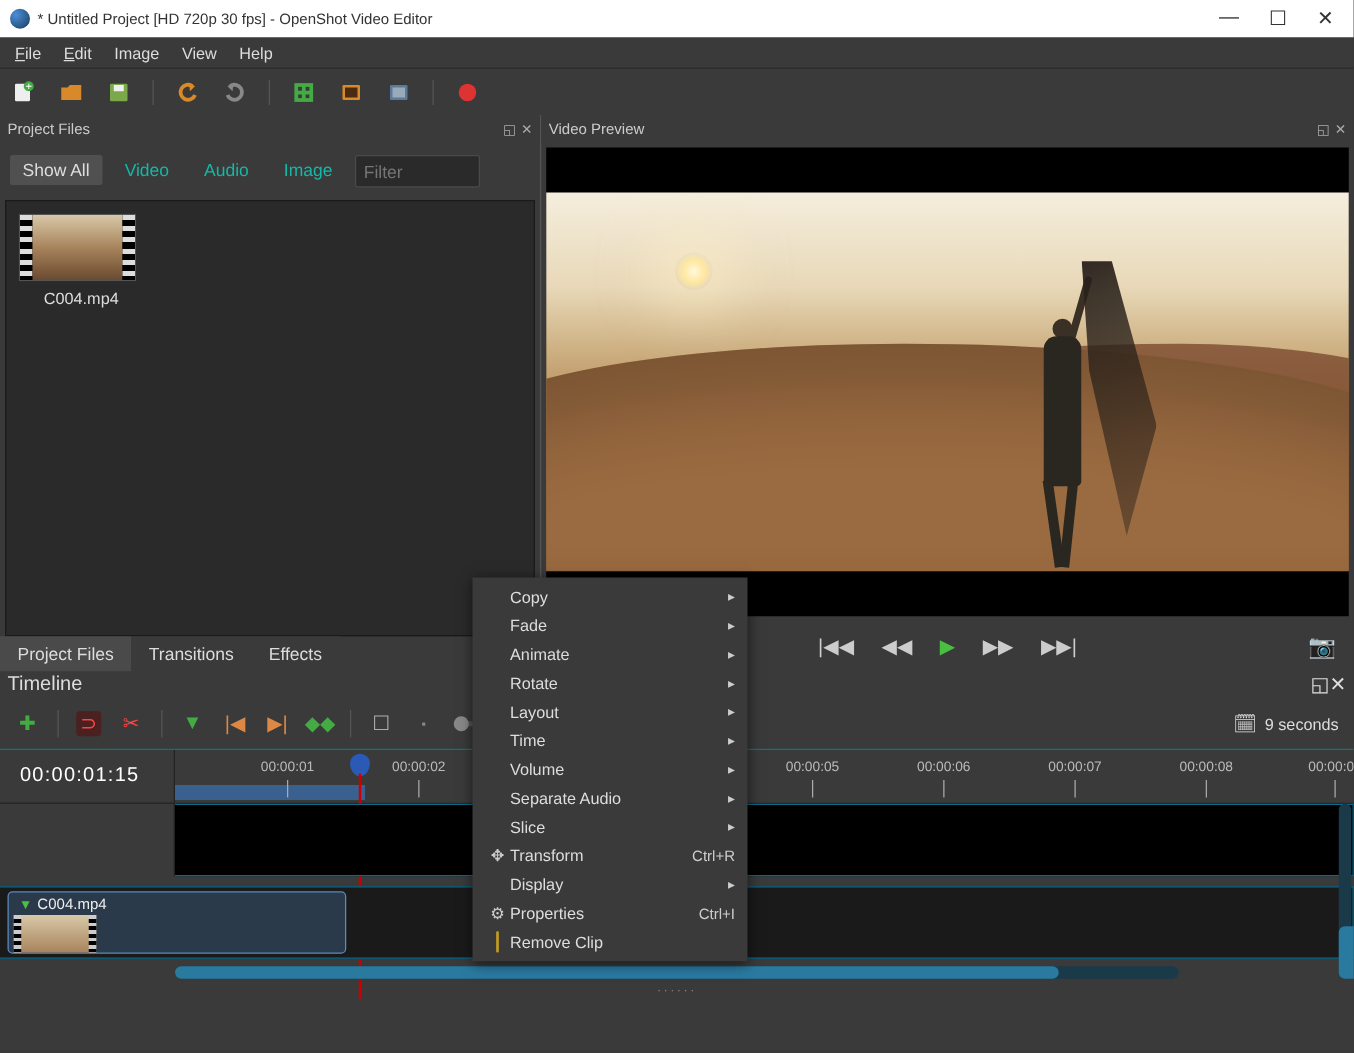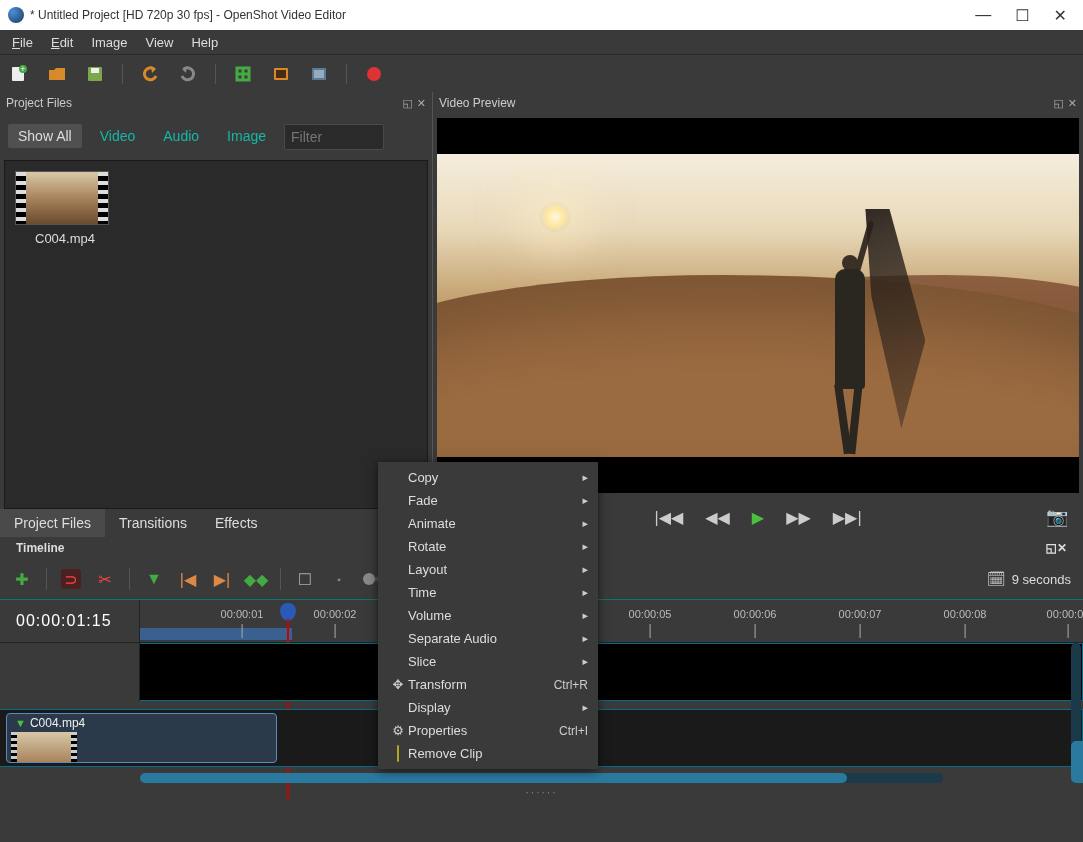--- a/index.html
+++ b/index.html
@@ -69,21 +69,21 @@
 .preview .video .person .leg1 { position:absolute; left:30px; top:175px; width:8px; height:70px; background:#2a2620; transform:rotate(-8deg);}
 .preview .video .person .leg2 { position:absolute; left:42px; top:175px; width:8px; height:70px; background:#2a2620; transform:rotate(6deg);}
 
 
 .playback { height: 40px; display: flex; align-items: center; justify-content: center; gap: 22px; position: relative; }
 .pb-btn { cursor: pointer; color: #ccc; font-size: 16px; }
 .pb-play { color: #4ac040; }
 .snap { position: absolute; right: 14px; color: #888; font-size: 18px; }
 
 
-.tl-header { height: 22px; padding: 0 16px; display: flex; align-items: center; font-size: 12px; font-weight: bold; }
+.tl-header { height: 22px; padding: 0 6px; display: flex; align-items: center; font-size: 16px; }
 .tl-header .spacer { flex:1; }
 
 
 .tl-toolbar { height: 40px; display:flex; align-items:center; gap:14px; padding: 0 12px; }
 .tl-toolbar .tlb { width:20px; height:20px; display:flex; align-items:center; justify-content:center; cursor:pointer; font-size:16px; }
 .tl-toolbar .sep { width:1px; height:22px; background:#555; margin: 0 0; }
 .tl-toolbar .spacer { flex:1; }
 .tl-slider { width:110px; height:4px; background:#555; border-radius:2px; position:relative; }
 .tl-slider .knob { position:absolute; left:0; top:-4px; width:12px; height:12px; background:#888; border-radius:50%; }
 .tl-zoomlbl { display:flex; align-items:center; gap:6px; }
@@ -302,21 +302,21 @@
   <div class="tl-zoomlbl">
     <span class="cal">🗓</span>
     <span>9 seconds</span>
   </div>
 </div>
 
 <div class="ruler-row">
   <div class="timecode">00:00:01:15</div>
   <div class="ruler">
     <div class="sel" style="left:0;width:152px"></div>
-    <div class="tick" style="left:102px"><span>00:00:01</span><div class="line"></div></div>
+    <div class="tick" style="left:90px"><span>00:00:01</span><div class="line"></div></div>
     <div class="tick" style="left:195px"><span>00:00:02</span><div class="line"></div></div>
     <div class="tick" style="left:510px"><span>00:00:05</span><div class="line"></div></div>
     <div class="tick" style="left:615px"><span>00:00:06</span><div class="line"></div></div>
     <div class="tick" style="left:720px"><span>00:00:07</span><div class="line"></div></div>
     <div class="tick" style="left:825px"><span>00:00:08</span><div class="line"></div></div>
     <div class="tick" style="left:928px"><span>00:00:09</span><div class="line"></div></div>
     <div class="playhead" style="left:148px"></div>
   </div>
 </div>
 

